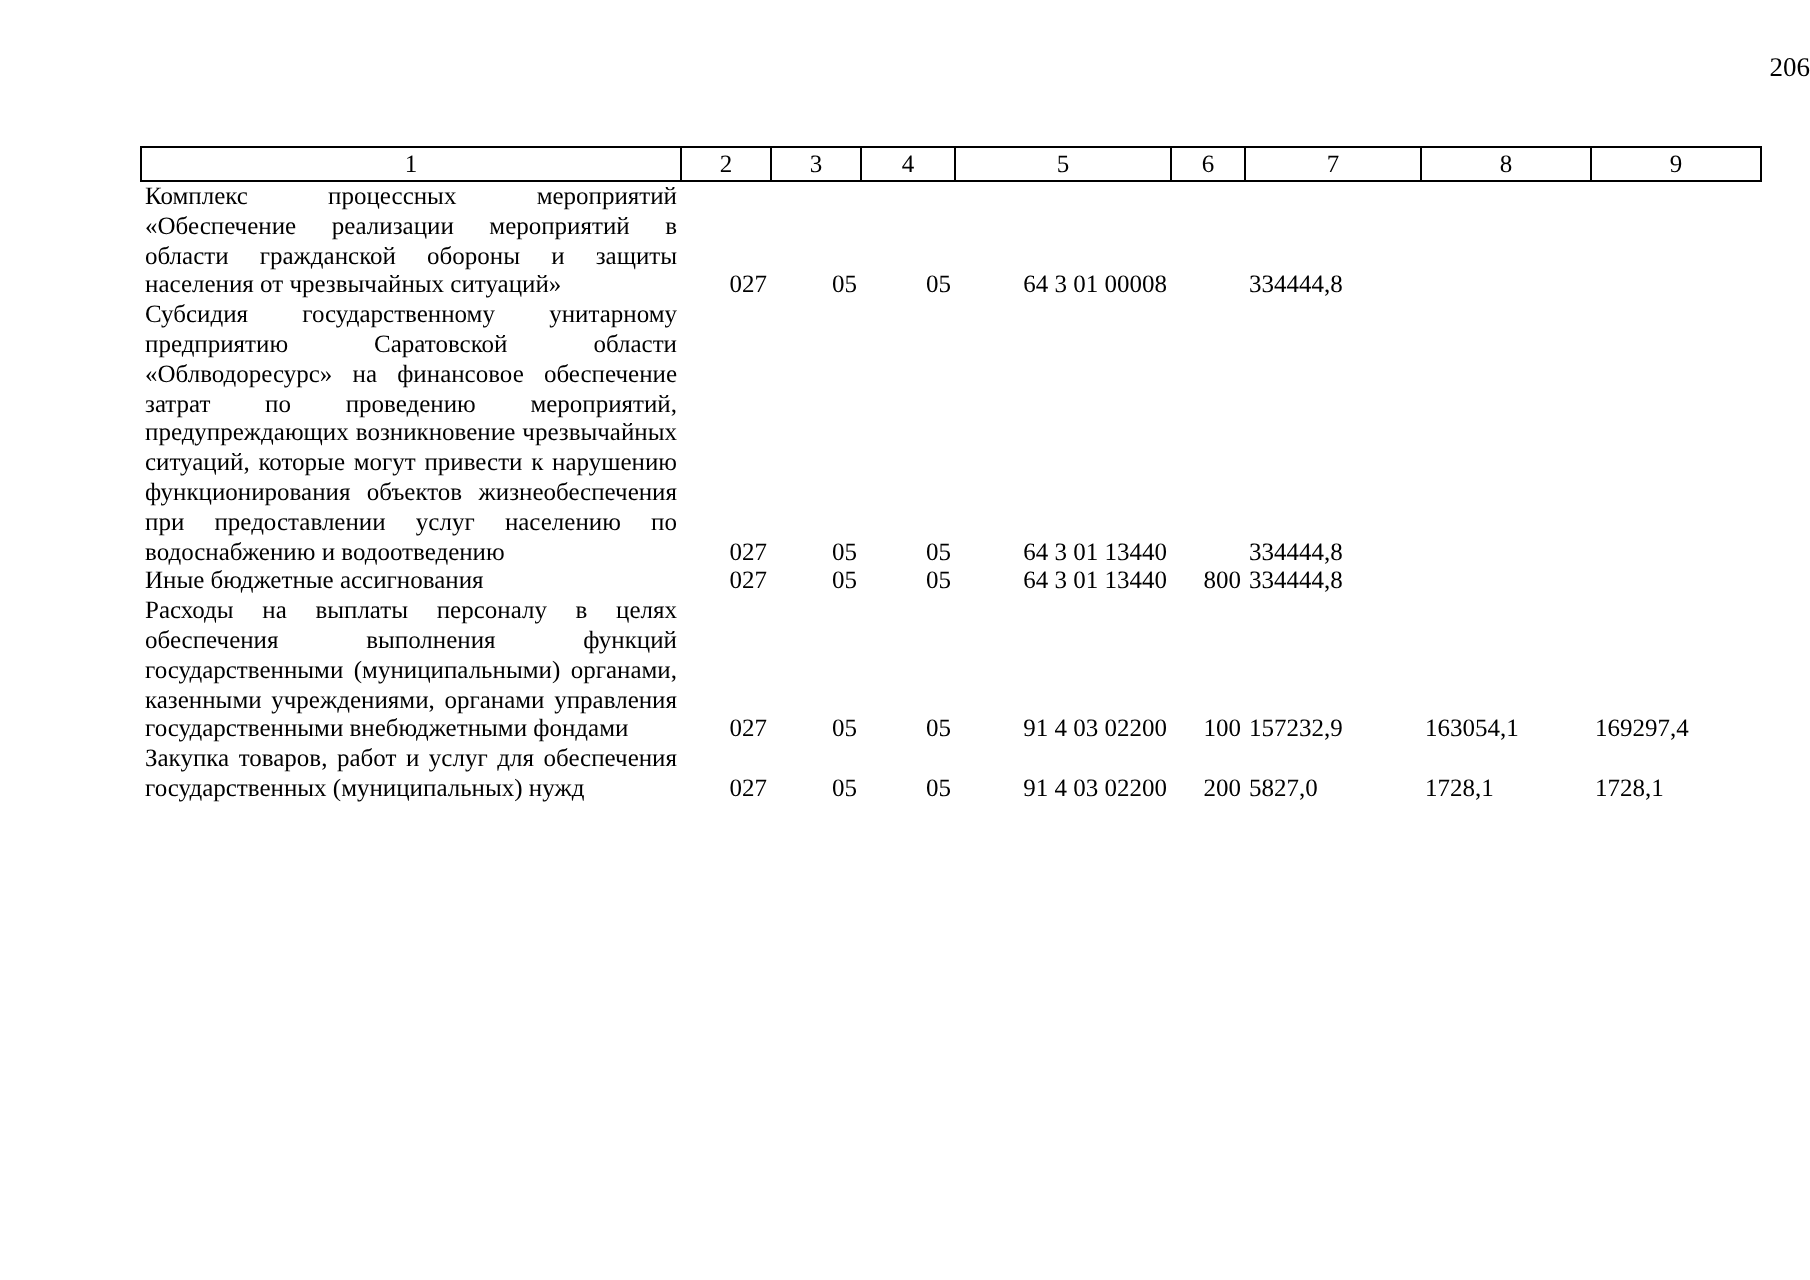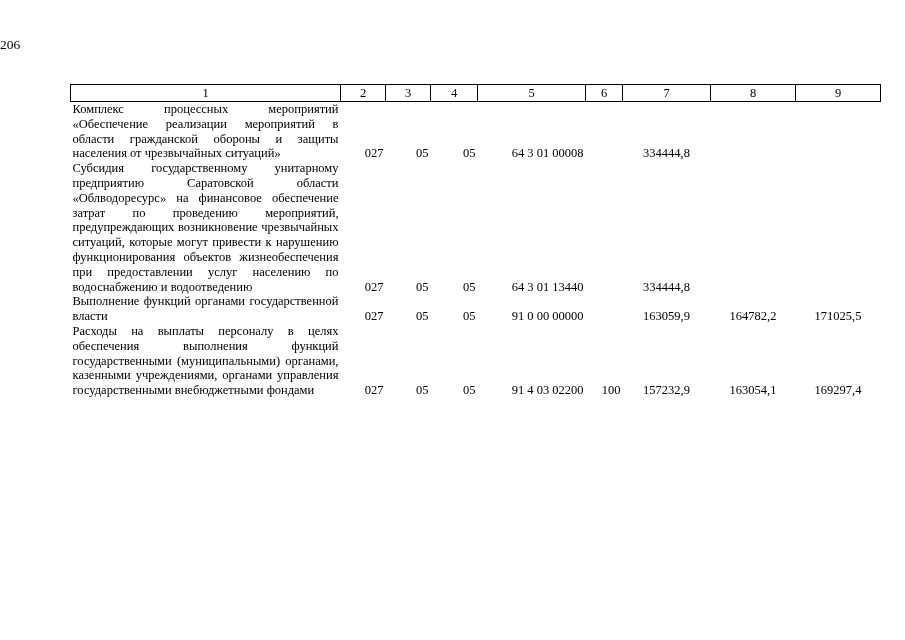--- a/index.html
+++ b/index.html
@@ -6,24 +6,23 @@
   html, body { background: #ffffff; }
   body {
     width: 905px;
     height: 640px;
     position: relative;
     overflow: hidden;
     font-family: "Liberation Serif", serif;
     color: #000000;
   }
   .page-number {
-    text-align: left;
+    text-align: right;
     padding-top: 26px;
     font-size: 13.5px;
-    margin-top: 11px;
   }
   table.budget {
     border-collapse: collapse;
     table-layout: fixed;
     width: 810px;
     margin-left: 70px;
     margin-top: 31px;
     font-size: 12.5px;
   }
   table.budget thead td {
@@ -39,21 +38,21 @@
     padding: 0 2px;
     line-height: 14.8px;
   }
   td.col-name {
     text-align: justify;
     padding-left: 12px;
     padding-right: 4px;
     margin-top: 24px;
   }
   td.col-c2, td.col-c3, td.col-c4, td.col-c5, td.col-c6 { text-align: right; }
-  td.col-c7, td.col-c8, td.col-c9 { text-align: center; padding-right: 6px; }
+  td.col-c7, td.col-c8, td.col-c9 { text-align: left; padding-right: 6px; }
 </style>
 </head>
 <body>
 
 <div class="page-number">206</div>
 
 <table class="budget">
   <colgroup>
     <col style="width:270px">
     <col style="width:45px">
@@ -95,35 +94,46 @@
         <td class="col-c2">027</td>
         <td class="col-c3">05</td>
         <td class="col-c4">05</td>
         <td class="col-c5">64 3 01 13440</td>
         <td class="col-c6"></td>
         <td class="col-c7">334444,8</td>
         <td class="col-c8"></td>
         <td class="col-c9"></td>
       </tr>
       <tr>
-        <td class="col-name">Выполнение функций органами государственной власти</td>
+        <td class="col-name">Иные бюджетные ассигнования</td>
         <td class="col-c2">027</td>
         <td class="col-c3">05</td>
         <td class="col-c4">05</td>
-        <td class="col-c5">91 0 00 00000</td>
-        <td class="col-c6"></td>
-        <td class="col-c7">163059,9</td>
-        <td class="col-c8">164782,2</td>
-        <td class="col-c9">171025,5</td>
+        <td class="col-c5">64 3 01 13440</td>
+        <td class="col-c6">800</td>
+        <td class="col-c7">334444,8</td>
+        <td class="col-c8"></td>
+        <td class="col-c9"></td>
       </tr>
       <tr>
         <td class="col-name">Расходы на выплаты персоналу в целях обеспечения выполнения функций государственными (муниципальными) органами, казенными учреждениями, органами управления государственными внебюджетными фондами</td>
         <td class="col-c2">027</td>
         <td class="col-c3">05</td>
         <td class="col-c4">05</td>
         <td class="col-c5">91 4 03 02200</td>
         <td class="col-c6">100</td>
         <td class="col-c7">157232,9</td>
         <td class="col-c8">163054,1</td>
         <td class="col-c9">169297,4</td>
       </tr>
+      <tr>
+        <td class="col-name">Закупка товаров, работ и услуг для обеспечения государственных (муниципальных) нужд</td>
+        <td class="col-c2">027</td>
+        <td class="col-c3">05</td>
+        <td class="col-c4">05</td>
+        <td class="col-c5">91 4 03 02200</td>
+        <td class="col-c6">200</td>
+        <td class="col-c7">5827,0</td>
+        <td class="col-c8">1728,1</td>
+        <td class="col-c9">1728,1</td>
+      </tr>
     </tbody>
 </table>
 
 </body></html>

